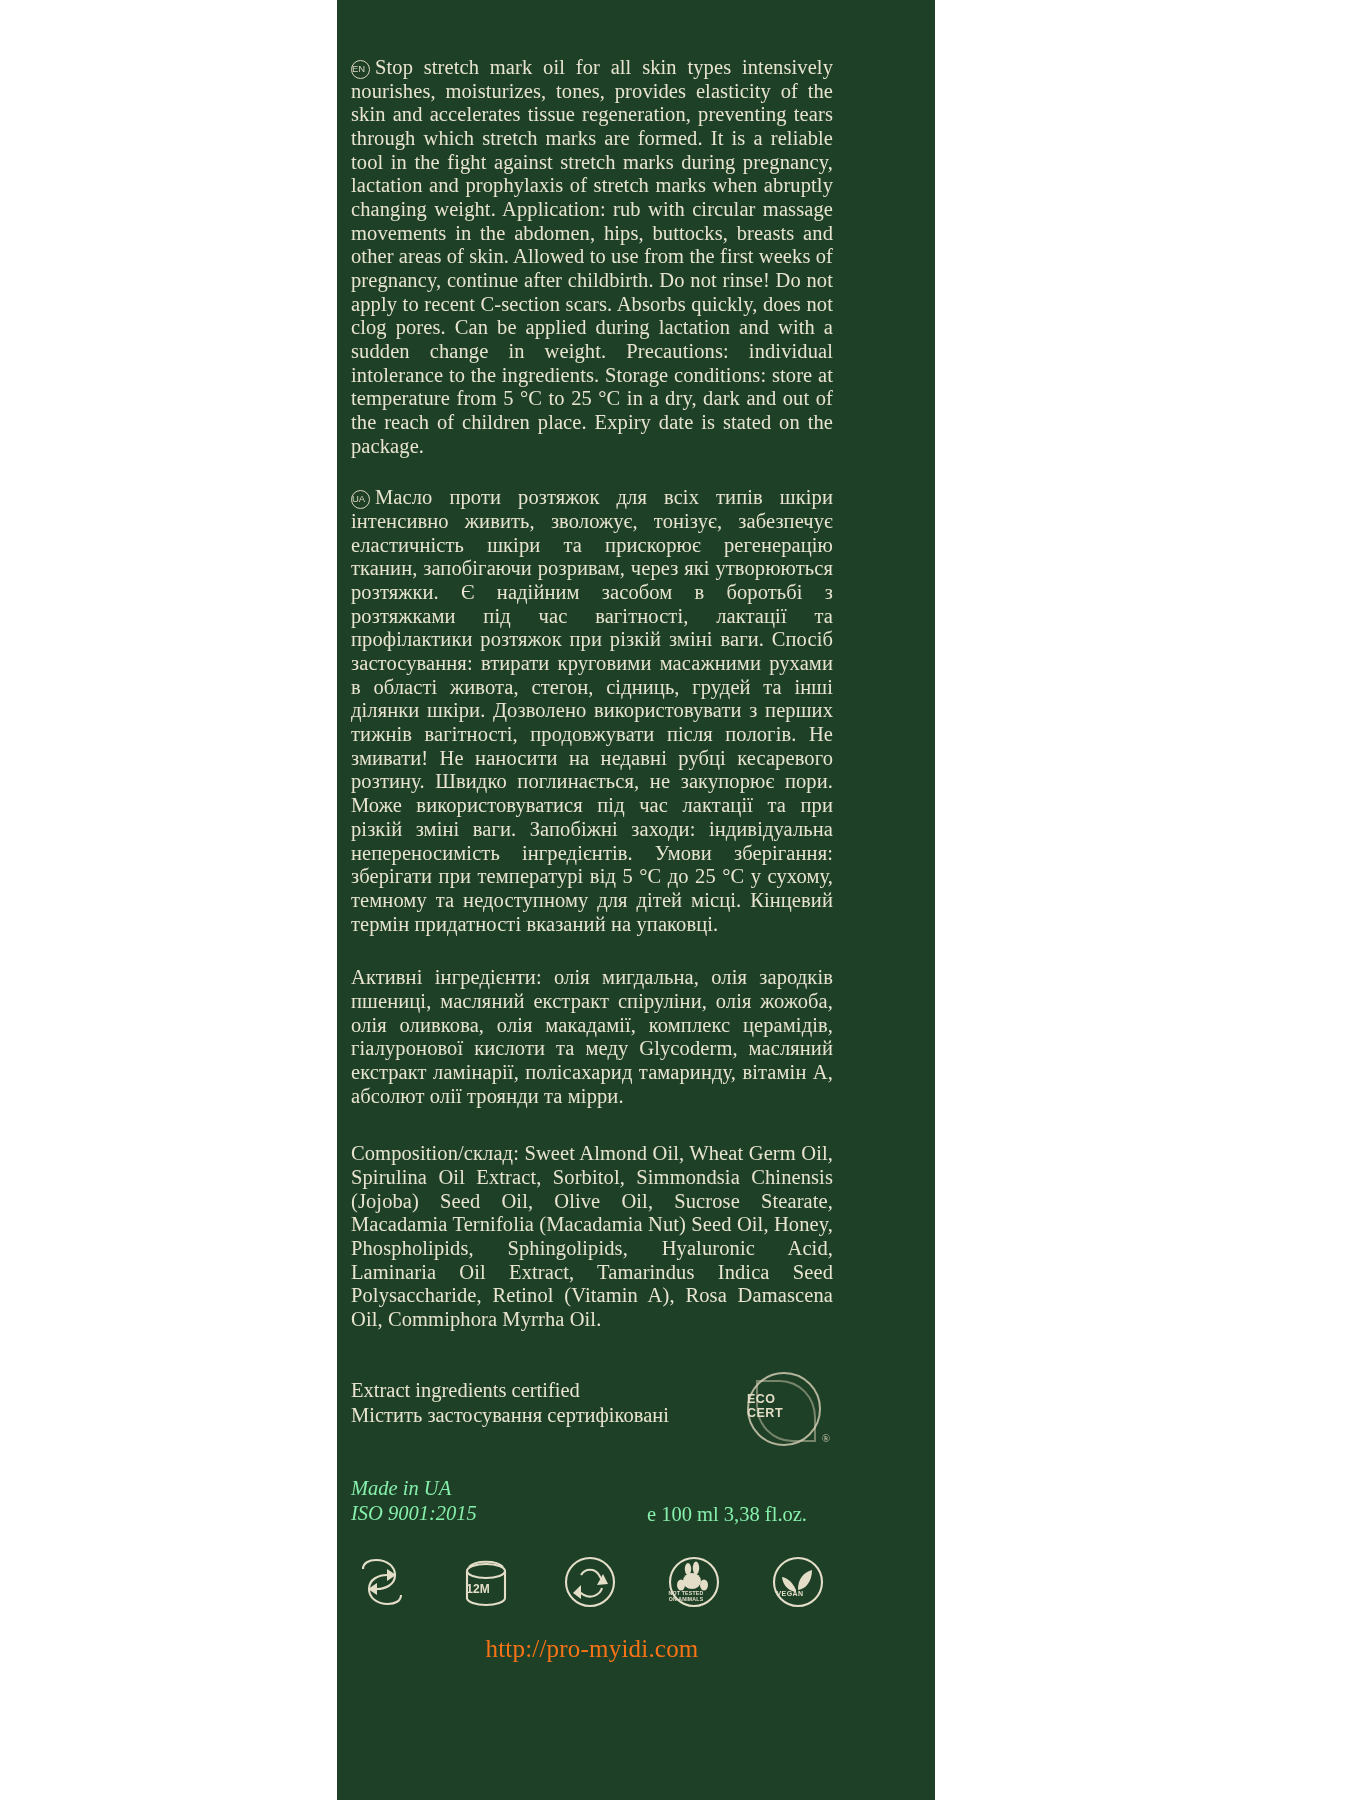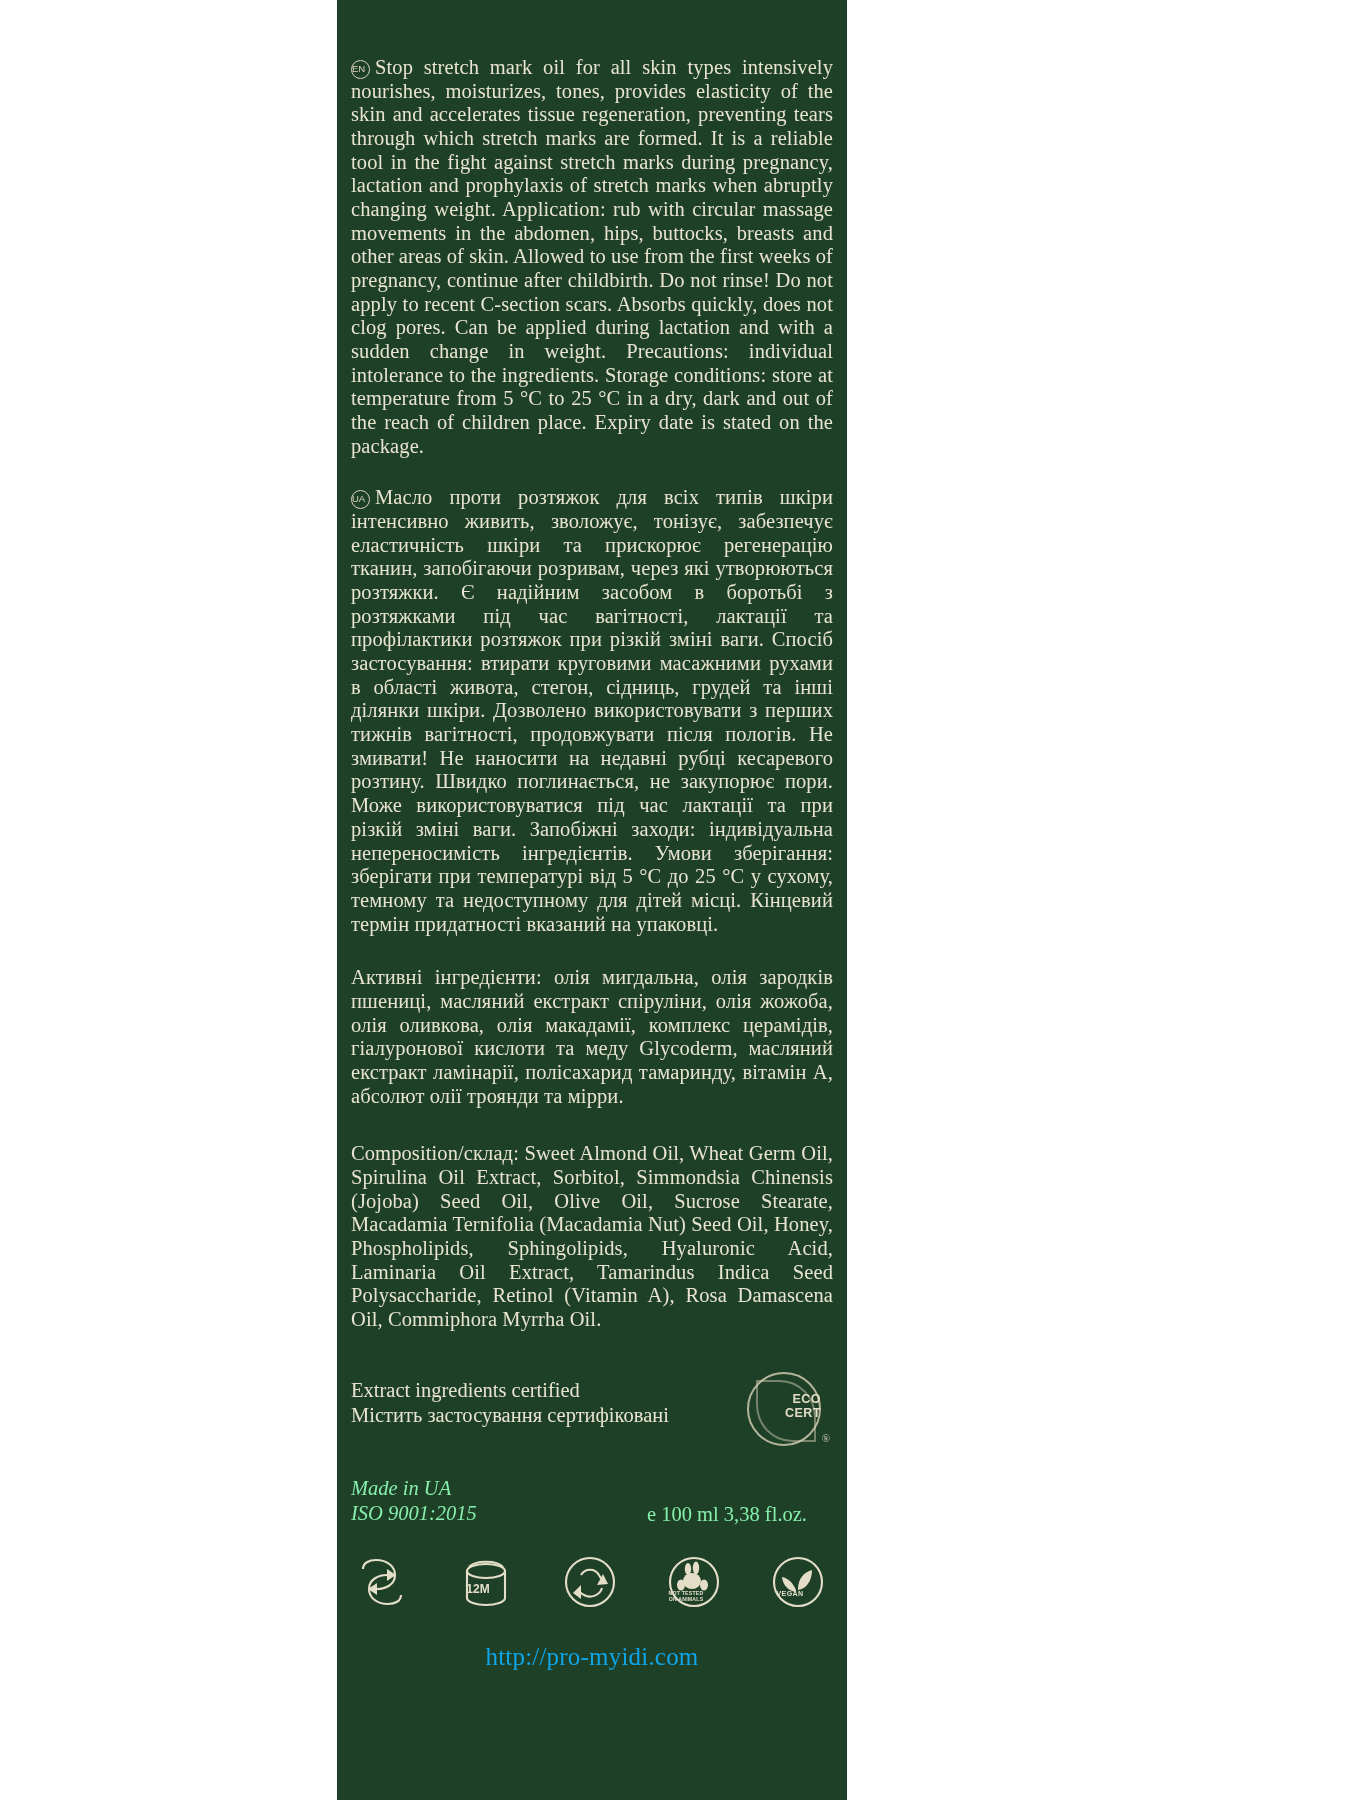--- a/index.html
+++ b/index.html
@@ -11,21 +11,21 @@
     width: 1350px;
     height: 1800px;
     font-family: "Liberation Serif", serif;
     position: relative;
     overflow: hidden;
   }
   .package {
     position: absolute;
     left: 337px;
     top: 0px;
-    width: 510px;
+    width: 598px;
     height: 1800px;
     background: #1e4027;
     box-sizing: border-box;
     padding: 0;
   }
   .inner {
     position: absolute;
     left: 14px;
     top: 56px;
     width: 482px;
@@ -100,21 +100,21 @@
     width: 56px;
     height: 58px;
     border-radius: 0 60% 0 60%;
     border: 2px solid #cfc9b0;
     opacity: .5;
   }
   .ecocert .lbl {
     position: absolute;
     left: 0; right: 0;
     top: 20px;
-    text-align: right;
+    text-align: left;
     color: #e3ddc6;
     font-family: "Liberation Sans", sans-serif;
     font-size: 12.5px;
     font-weight: bold;
     line-height: 14px;
     letter-spacing: 0.5px;
   }
   .ecocert .reg {
     position: absolute;
     right: -9px;
@@ -167,23 +167,23 @@
   .pao-txt { bottom: 13px; font-size: 12px; }
   .animal-txt {
     bottom: 7px;
     font-size: 5.2px;
     line-height: 6px;
     letter-spacing: .2px;
   }
   .vegan-txt { bottom: 12px; font-size: 7px; letter-spacing: .4px; }
 
   .url {
-    margin-top: 34px;
+    margin-top: 26px;
     text-align: center;
-    color: #0ea5e9;
+    color: #f97316;
     font-size: 25px;
     letter-spacing: .2px;
   }
 </style>
 </head>
 <body>
 
 <div class="package">
   <div class="inner">
 

